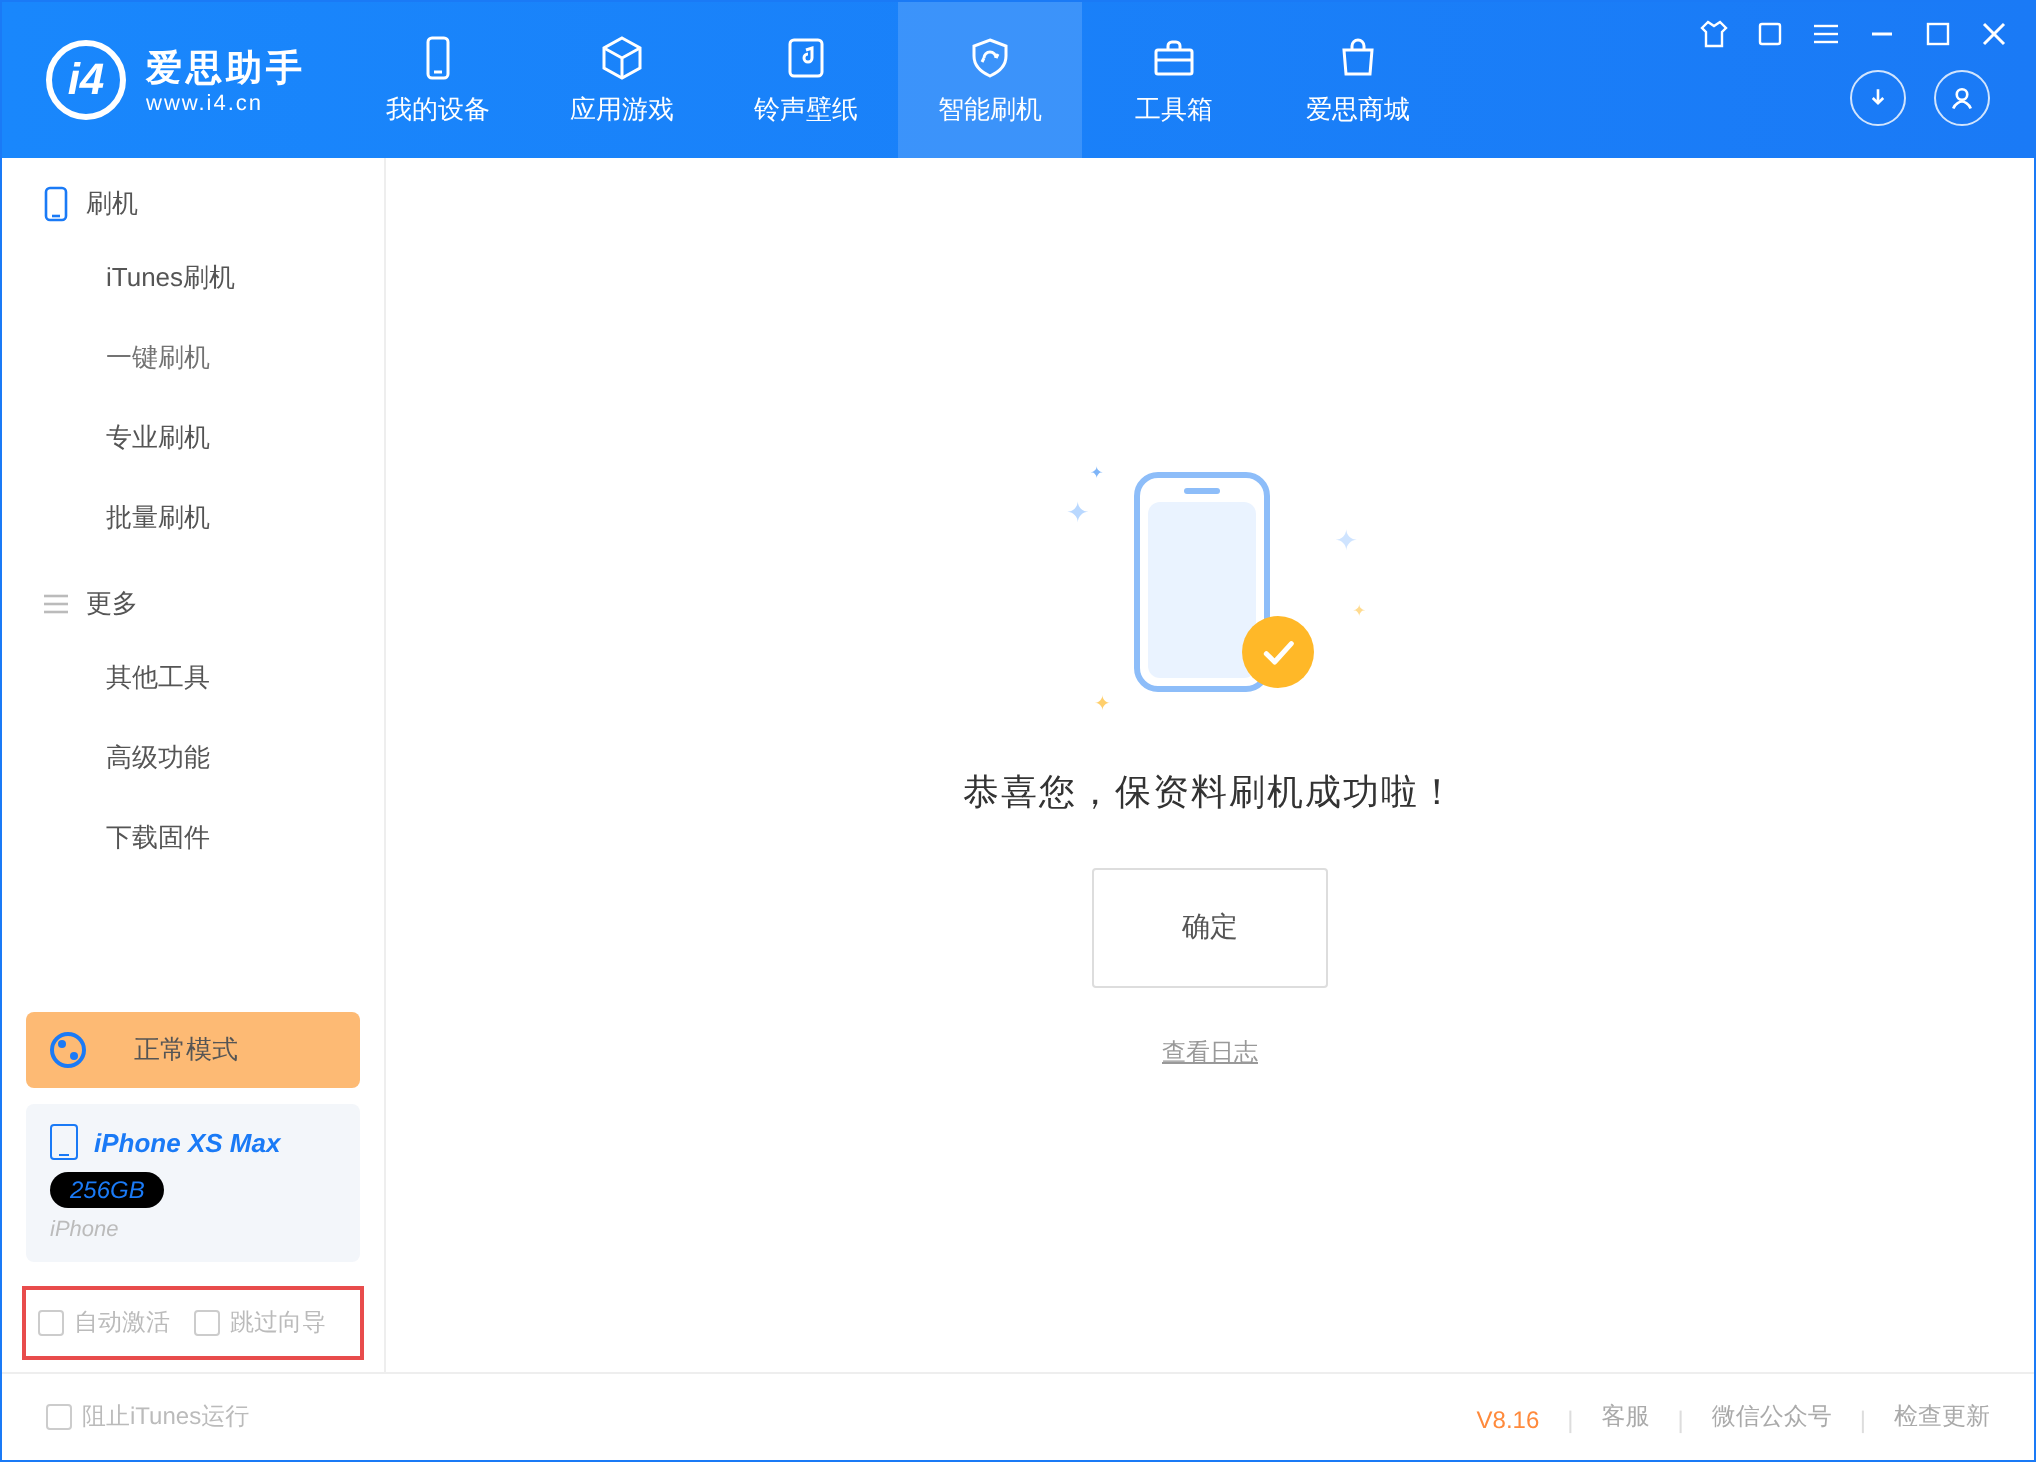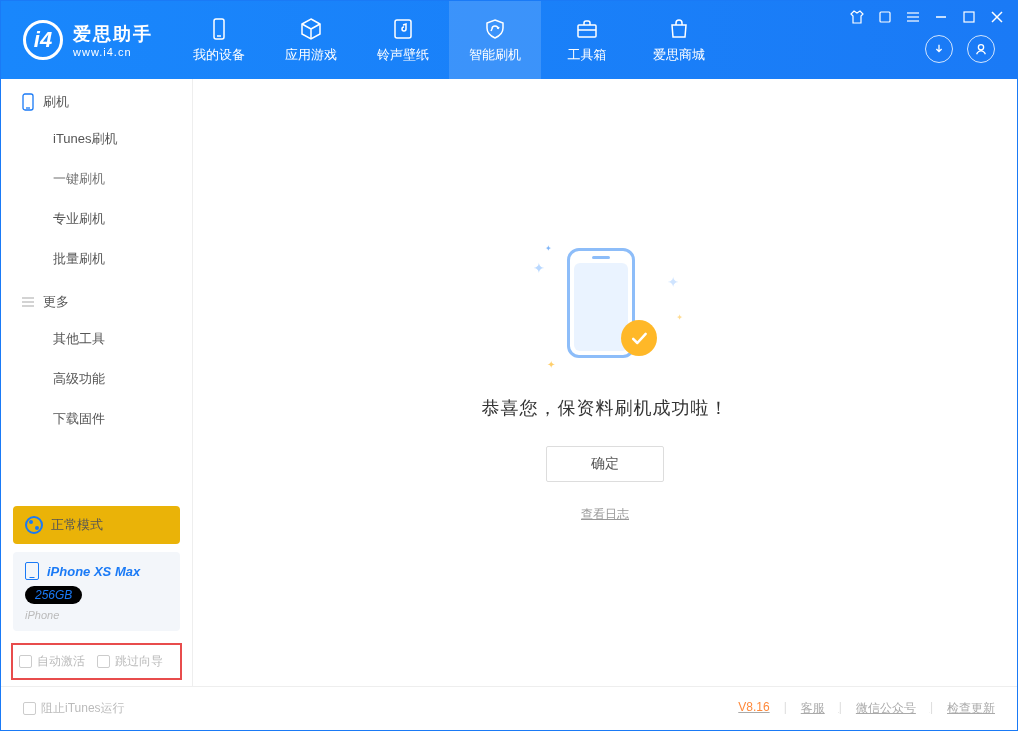--- a/index.html
+++ b/index.html
@@ -18,21 +18,21 @@
 .window-icons{position:absolute;top:8px;right:12px;display:flex;gap:12px;color:#fff;font-size:14px;}
 .window-icons .ic{cursor:pointer;width:16px;height:16px;display:flex;align-items:center;justify-content:center;}
 .header-right-btns{position:absolute;right:22px;bottom:16px;display:flex;gap:14px;}
 .hrb-circle{width:28px;height:28px;border:1.5px solid rgba(255,255,255,.8);border-radius:50%;display:flex;align-items:center;justify-content:center;color:#fff;cursor:pointer;}
 .body{display:flex;height:607px;}
 .sidebar{width:192px;border-right:1px solid #eee;display:flex;flex-direction:column;}
 .sb-section-title{display:flex;align-items:center;gap:8px;padding:14px 20px 8px;color:#555;font-size:13px;}
 .sb-item{padding:11px 20px 11px 52px;font-size:13px;color:#555;cursor:pointer;}
 .sb-item.selected{color:#737373;}
 .sb-spacer{flex:1;}
-.sb-mode{margin:10px 12px 8px;background:#eab308;border-radius:4px;padding:10px 12px;display:flex;align-items:center;gap:8px;color:#555;font-size:13px;}
+.sb-mode{margin:10px 12px 8px;background:#fdba74;border-radius:4px;padding:10px 12px;display:flex;align-items:center;gap:24px;color:#555;font-size:13px;}
 .mode-icon{width:18px;height:18px;border:2px solid #1a7af6;border-radius:50%;position:relative;}
 .mode-icon:before,.mode-icon:after{content:"";position:absolute;width:4px;height:4px;background:#1a7af6;border-radius:50%;}
 .mode-icon:before{top:2px;left:2px;}
 .mode-icon:after{bottom:2px;right:2px;}
 .sb-device{margin:0 12px 12px;background:#f3f6fa;border-radius:4px;padding:10px 12px;font-style:italic;}
 .sb-device .row1{display:flex;align-items:center;gap:8px;color:#1a7af6;font-size:13px;font-weight:bold;}
 .dev-icon{width:14px;height:18px;border:1.5px solid #1a7af6;border-radius:2px;position:relative;}
 .dev-icon:after{content:"";position:absolute;bottom:1px;left:50%;transform:translateX(-50%);width:5px;height:1px;background:#1a7af6;}
 .badge{display:inline-block;margin-top:6px;padding:2px 10px;background:#000000;color:#1a7af6;font-size:12px;border-radius:10px;}
 .dev-sub{margin-top:5px;color:#bbb;font-size:11px;}
@@ -46,25 +46,25 @@
 .phone:after{content:"";position:absolute;top:12px;left:4px;right:4px;bottom:4px;background:#eaf3ff;border-radius:6px;}
 .check-circ{position:absolute;right:18px;bottom:16px;width:36px;height:36px;background:#ffb828;border-radius:50%;display:flex;align-items:center;justify-content:center;}
 .check-circ svg{width:20px;height:20px;}
 .spark{position:absolute;font-size:14px;}
 .s1{top:18px;left:-2px;color:#b9d8ff;}
 .s2{top:2px;left:10px;color:#7fb5f8;font-size:8px;}
 .s3{top:32px;right:-4px;color:#cfe4ff;}
 .s4{bottom:50px;right:-8px;color:#ffdb8f;font-size:8px;}
 .s5{bottom:2px;left:12px;color:#ffcf6b;font-size:10px;}
 .msg{font-size:18px;color:#333;letter-spacing:1px;}
-.ok-btn{margin-top:2px;padding:8px 44px;border:1px solid #ddd;background:#fff;color:#555;font-size:14px;cursor:pointer;border-radius:2px;}
+.ok-btn{margin-top:2px;padding:20px 44px;border:1px solid #ddd;background:#fff;color:#555;font-size:14px;cursor:pointer;border-radius:2px;}
 .log-link{color:#999;font-size:12px;text-decoration:underline;cursor:pointer;}
 .footer{height:44px;border-top:1px solid #eee;display:flex;align-items:center;padding:0 22px;font-size:12px;color:#aaa;}
 .footer .left{display:flex;gap:6px;}
-.footer .right{margin-left:auto;display:flex;align-items:flex-start;gap:14px;text-decoration:underline;}
+.footer .right{margin-left:auto;display:flex;align-items:flex-end;gap:14px;}
 .footer .version{color:#ff8a3c;}
 .divider{color:#ddd;}
 </style>
 </head>
 <body>
 
 <div class="header">
   <div class="logo-area">
     <div class="logo-circle">
         <span>i4</span>

